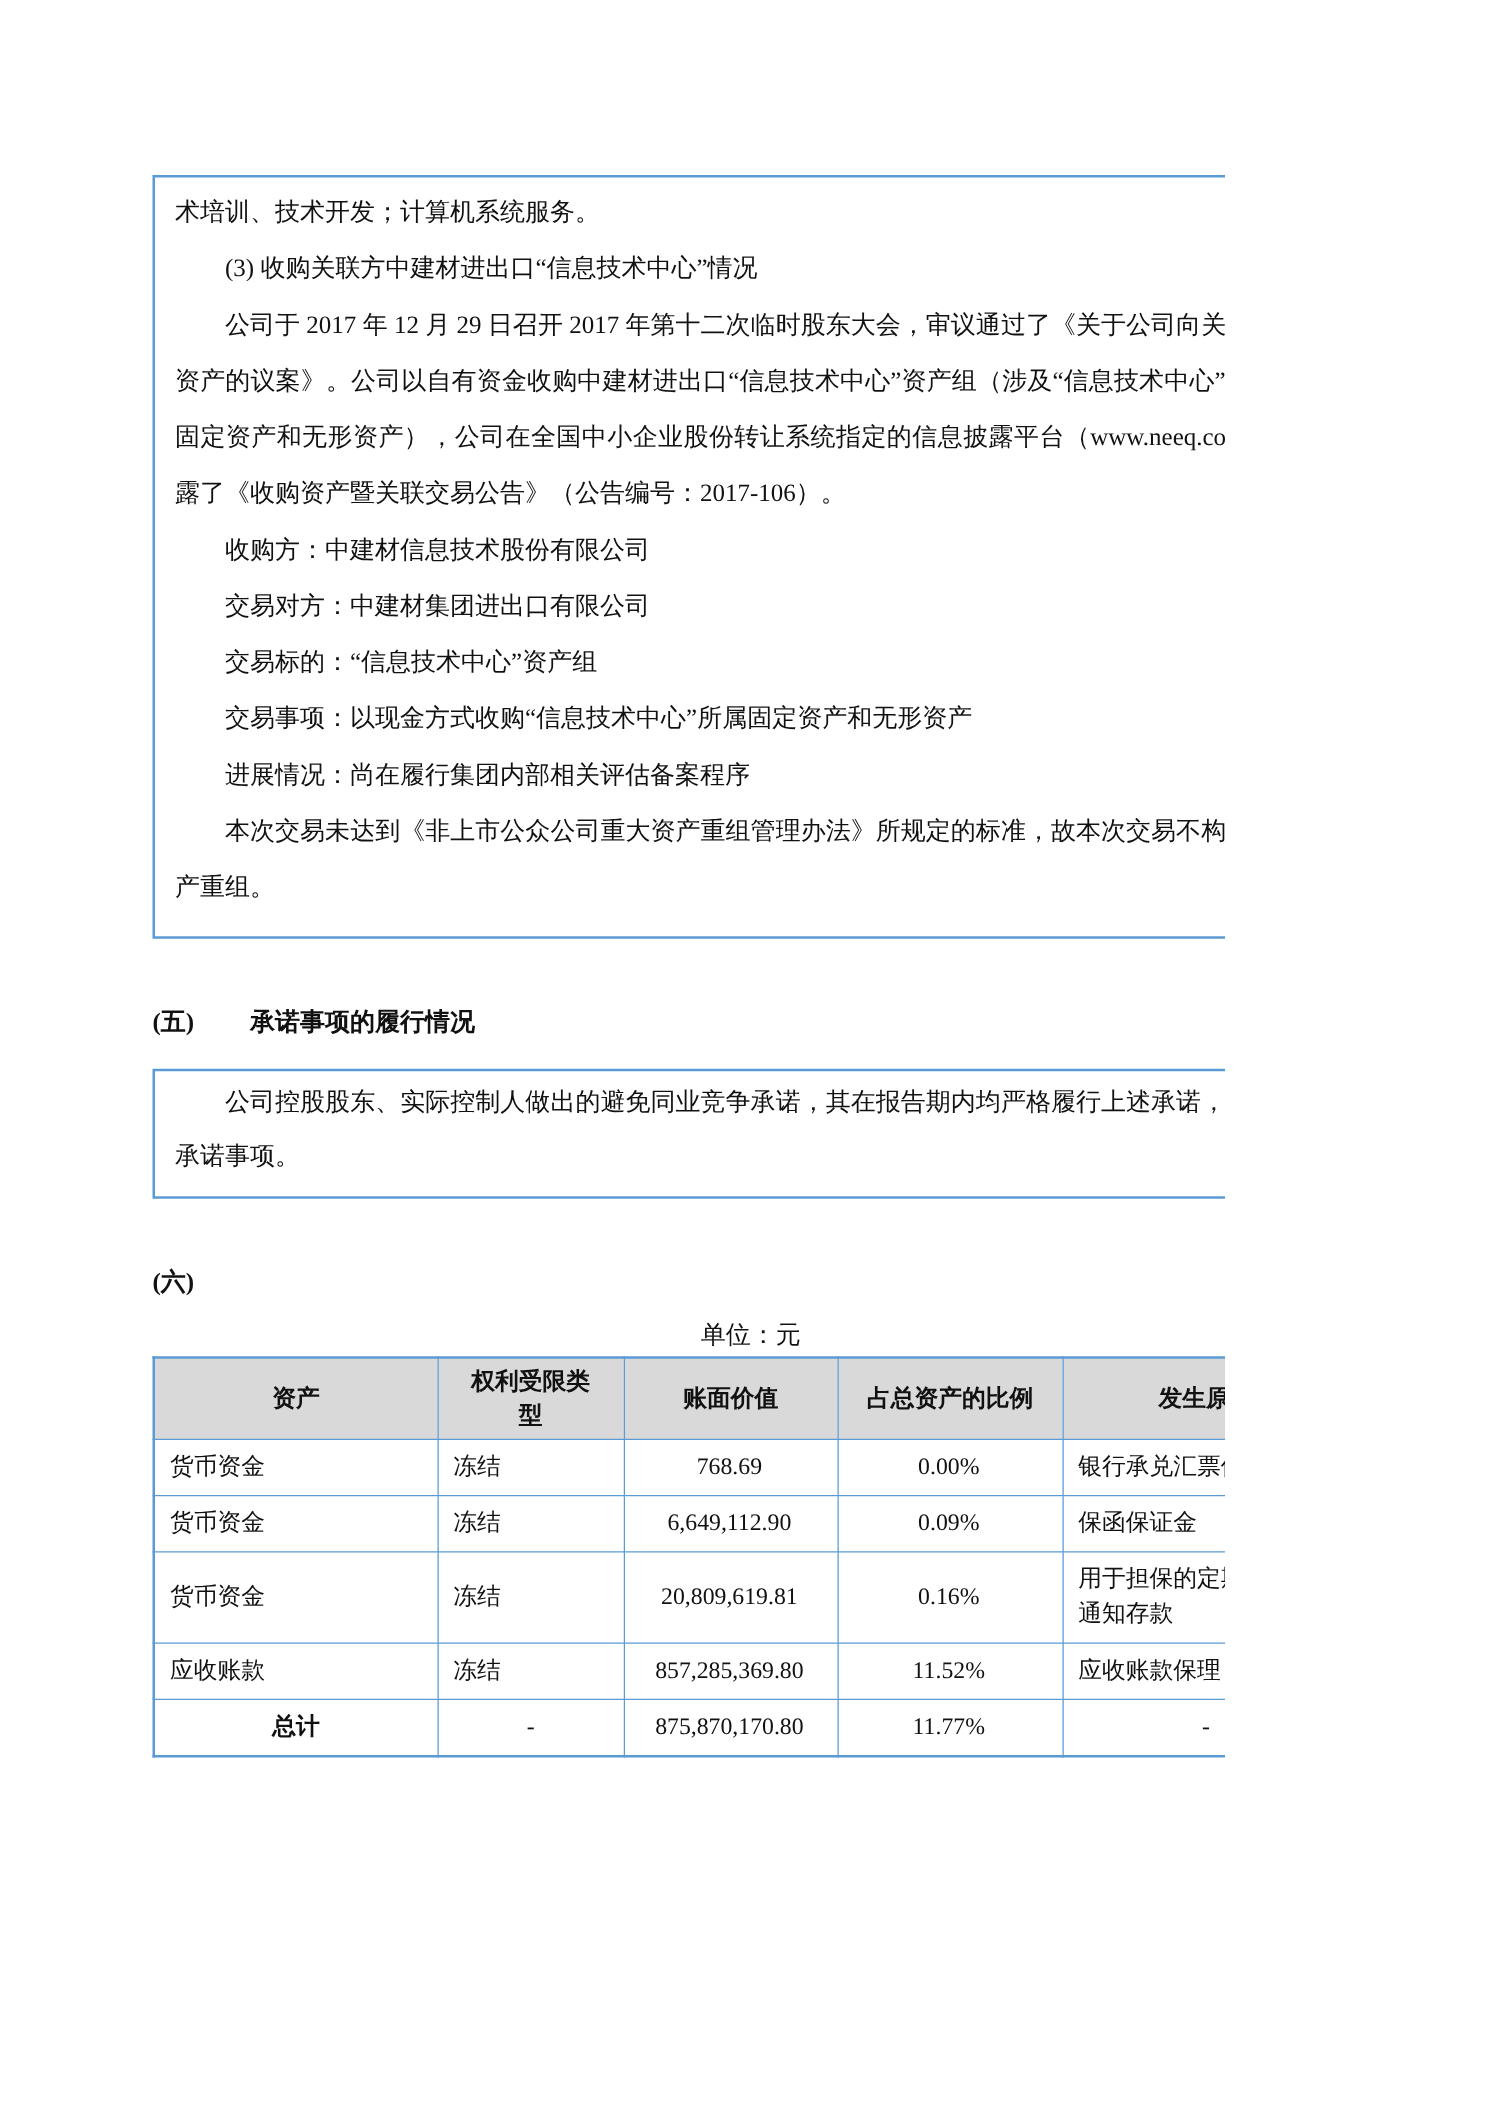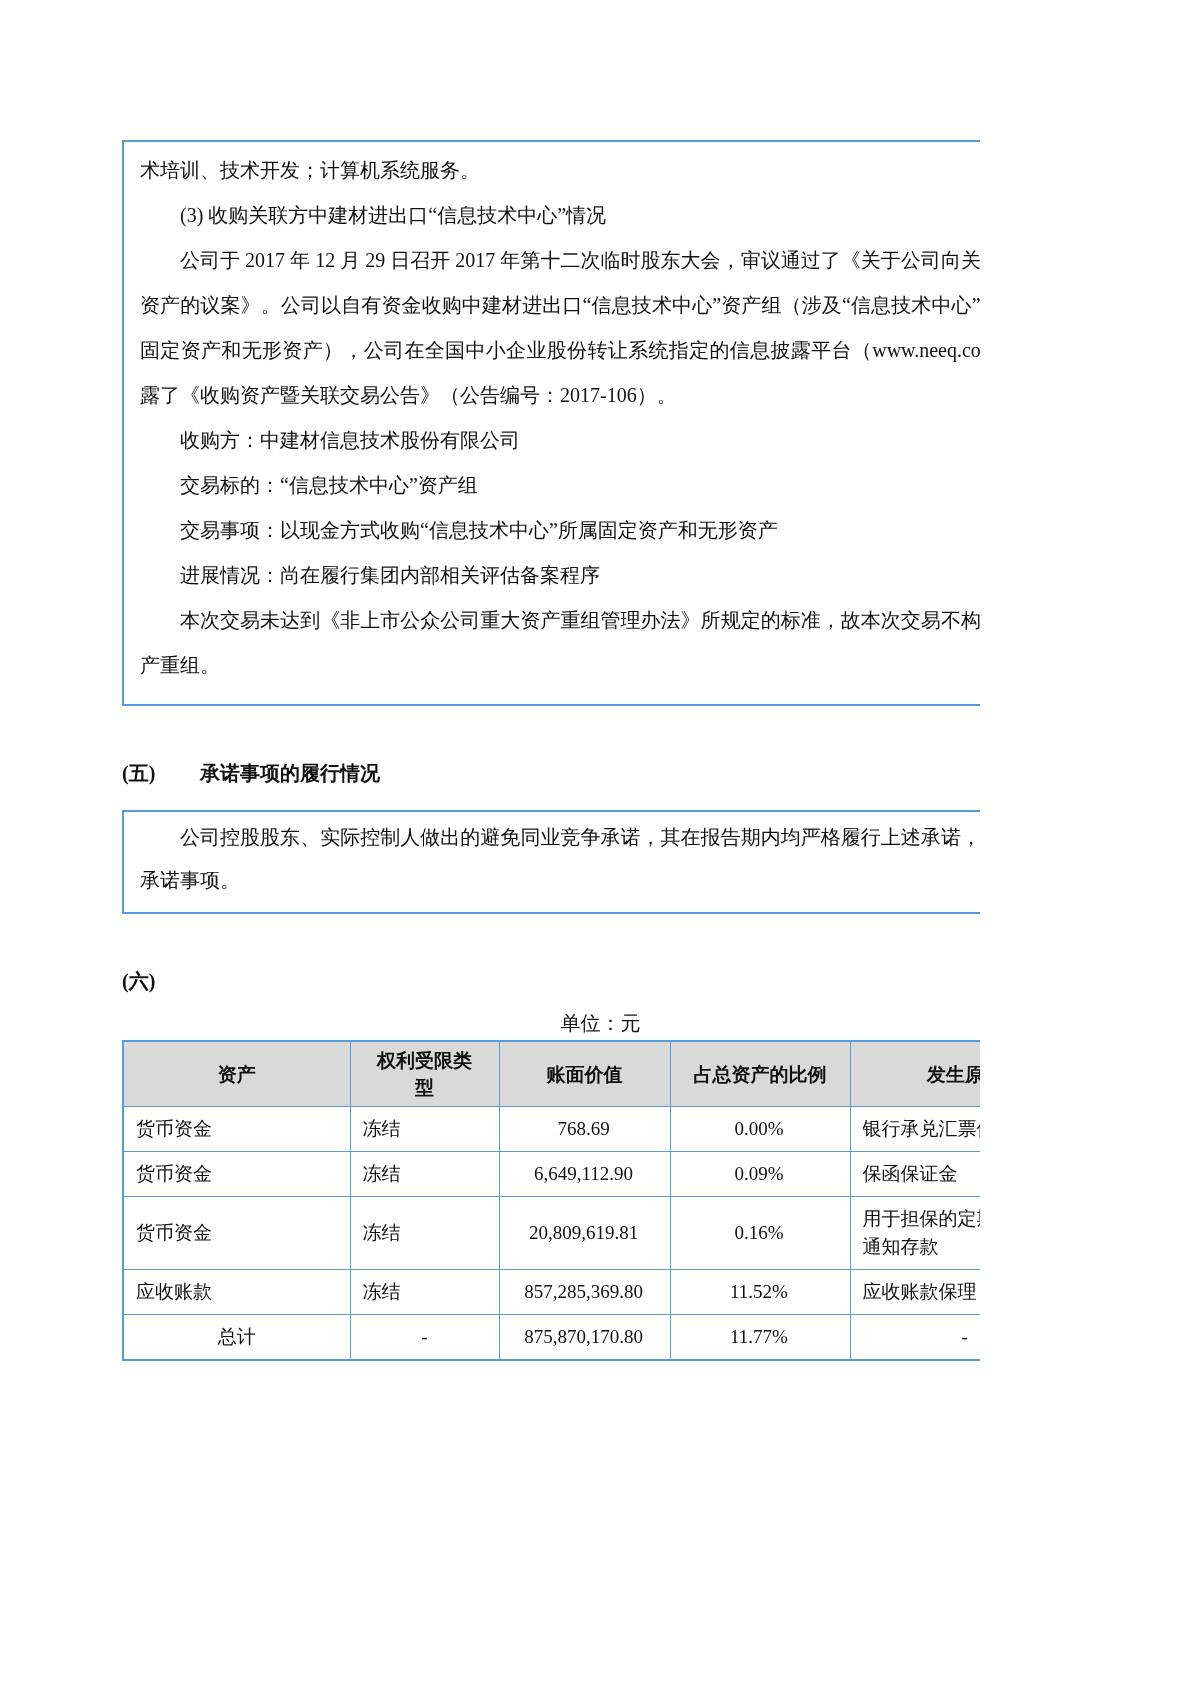--- a/index.html
+++ b/index.html
@@ -68,33 +68,34 @@
   table.assets td {
     padding:8px 12px;
     line-height:28px;
     text-align:left;
   }
   table.assets td.num {
     text-align:center;
     padding-right:14px;
   }
   table.assets td.center { text-align:center; }
-  table.assets td.total-label { text-align:center; font-weight:normal; }
+  table.assets td.total-label { text-align:center; font-weight:bold; }
 </style>
 </head>
 <body>
 
 <div class="page">
   <div class="content">
 
     <div class="bordered-box">
       <div class="bodyline">术培训、技术开发；计算机系统服务。</div>
       <div class="bodyline indent bold">(3) 收购关联方中建材进出口“信息技术中心”情况</div>
       <div class="bodyline indent">公司于 2017 年 12 月 29 日召开 2017 年第十二次临时股东大会，审议通过了《关于公司向关联方收购资产的议案》。公司以自有资金收购中建材进出口“信息技术中心”资产组（涉及“信息技术中心”及相关的固定资产和无形资产），公司在全国中小企业股份转让系统指定的信息披露平台（www.neeq.com.cn）披露了《收购资产暨关联交易公告》（公告编号：2017-106）。</div>
       <div class="bodyline indent">收购方：中建材信息技术股份有限公司</div>
+      <div class="bodyline indent">交易对方：中建材集团进出口有限公司</div>
       <div class="bodyline indent">交易标的：“信息技术中心”资产组</div>
       <div class="bodyline indent">交易事项：以现金方式收购“信息技术中心”所属固定资产和无形资产</div>
       <div class="bodyline indent">进展情况：尚在履行集团内部相关评估备案程序</div>
       <div class="bodyline indent">本次交易未达到《非上市公众公司重大资产重组管理办法》所规定的标准，故本次交易不构成重大资产重组。</div>
     </div>
 
     <div class="sec-heading">
       <span class="sec-label">(五)</span>
       <span>承诺事项的履行情况</span>
     </div>

